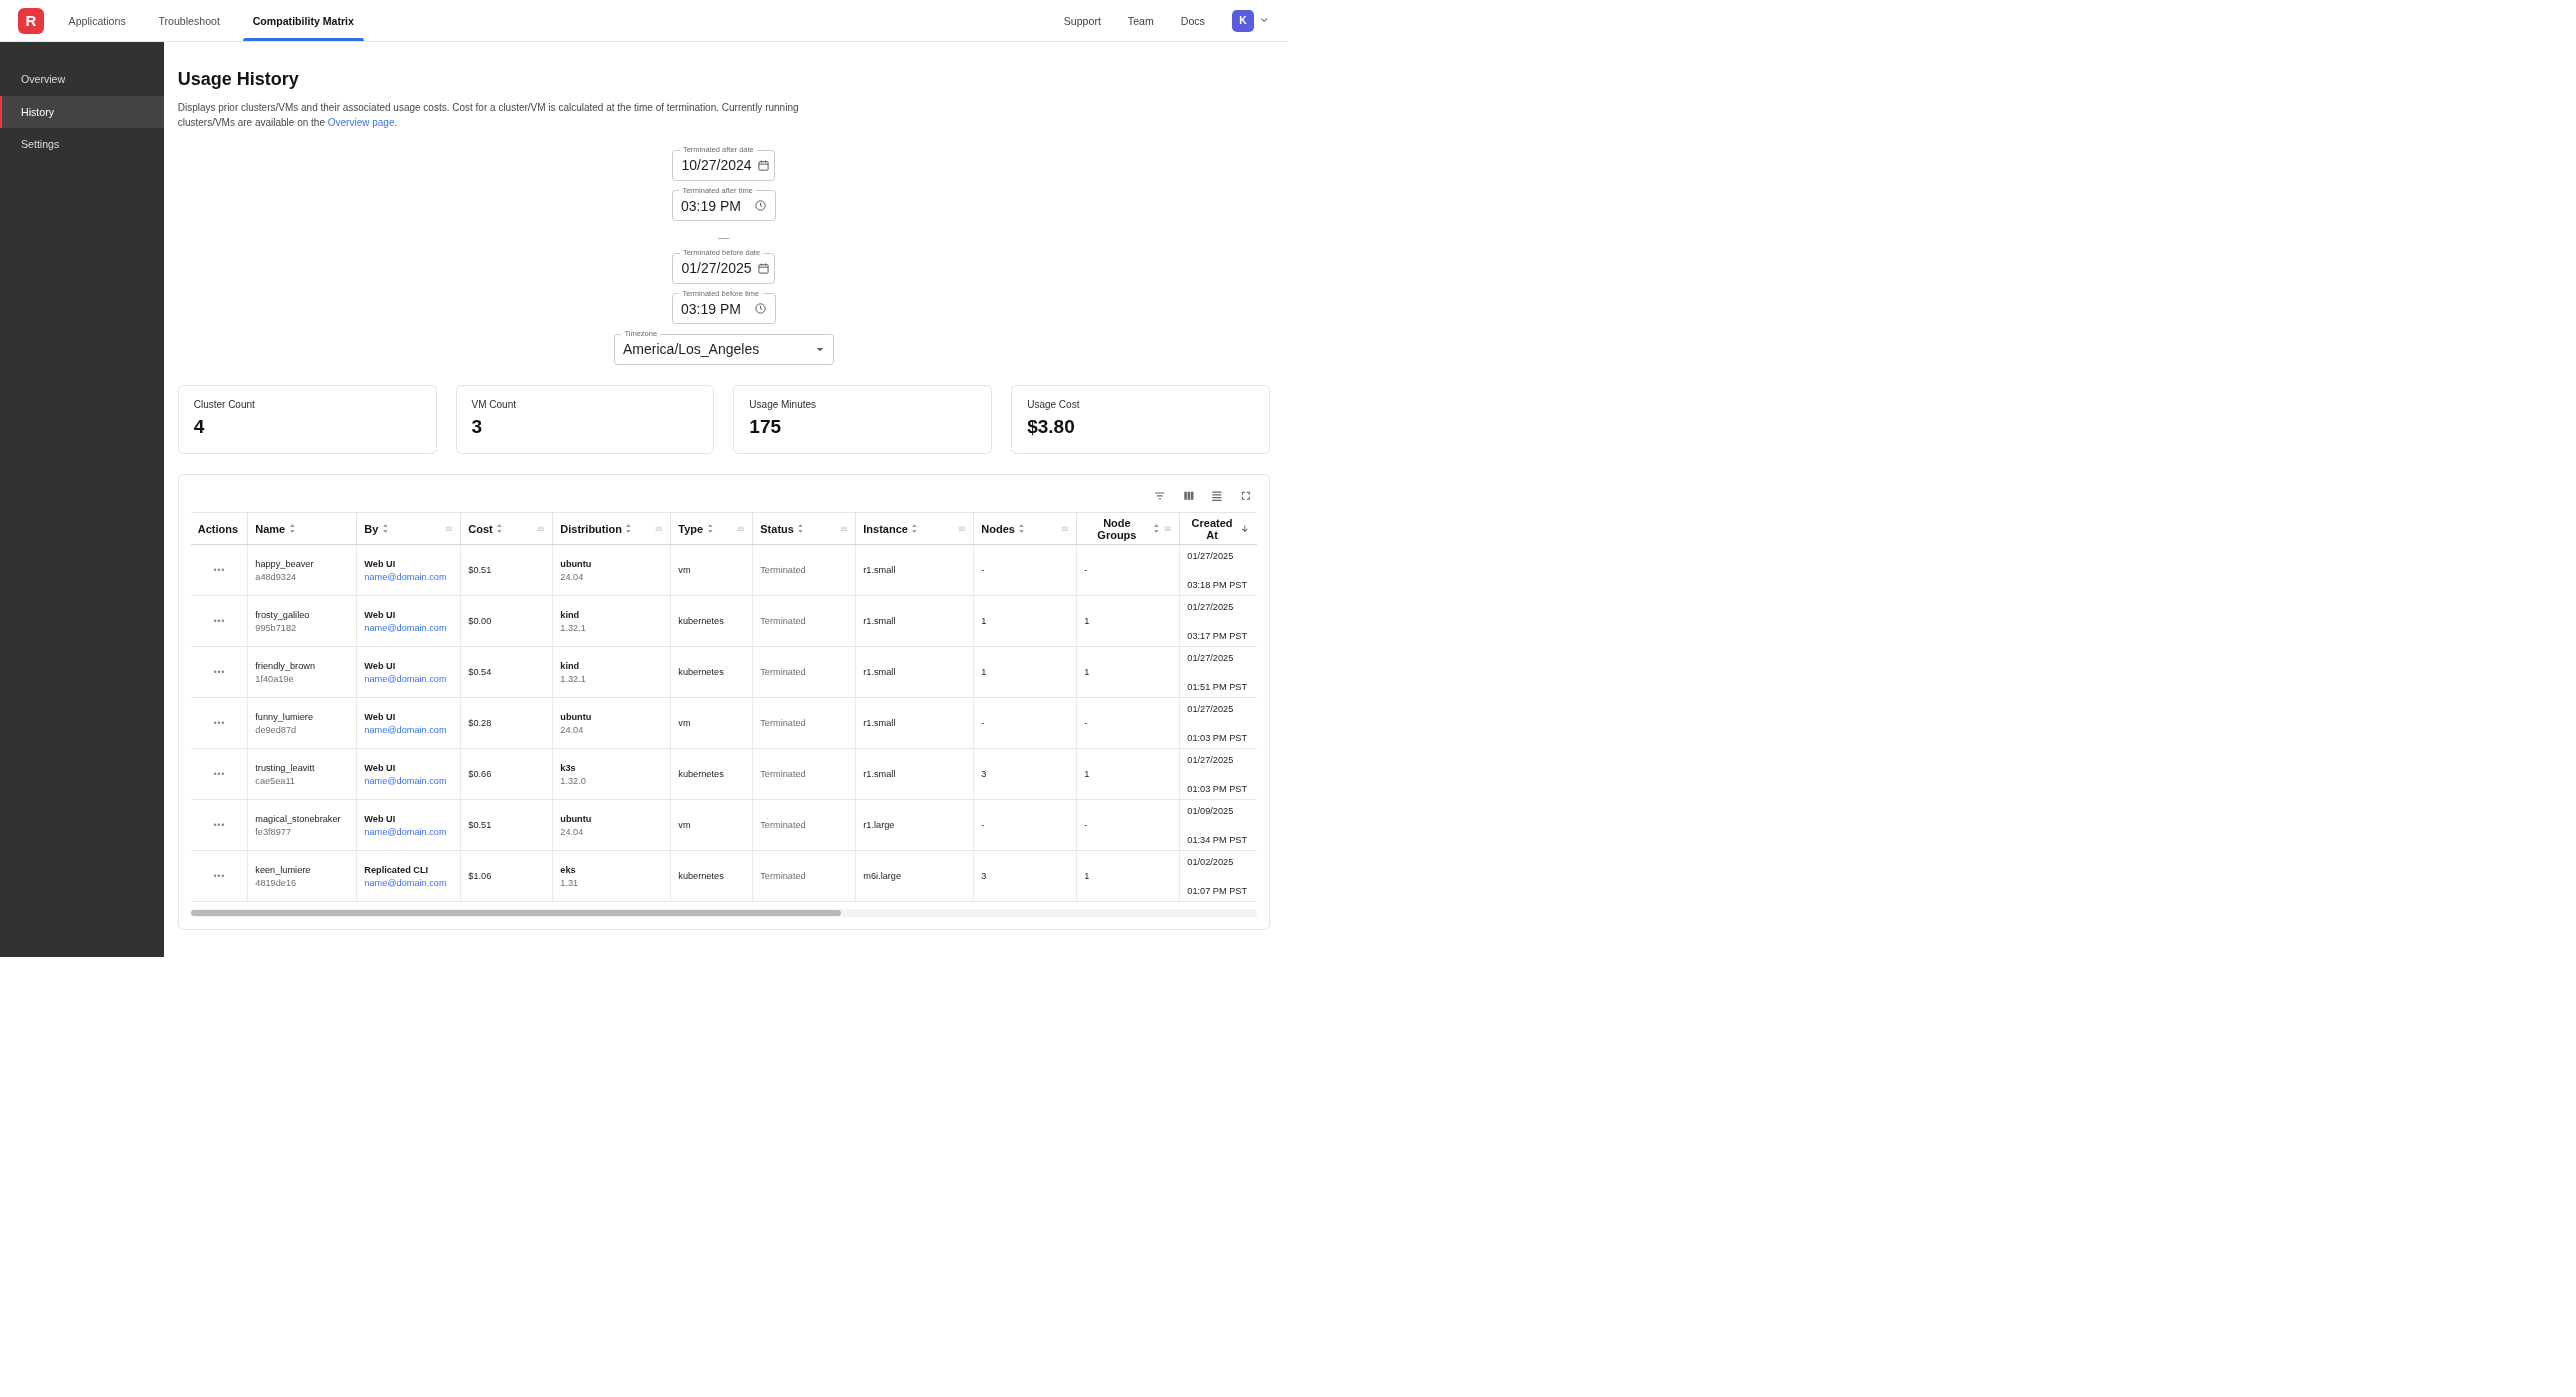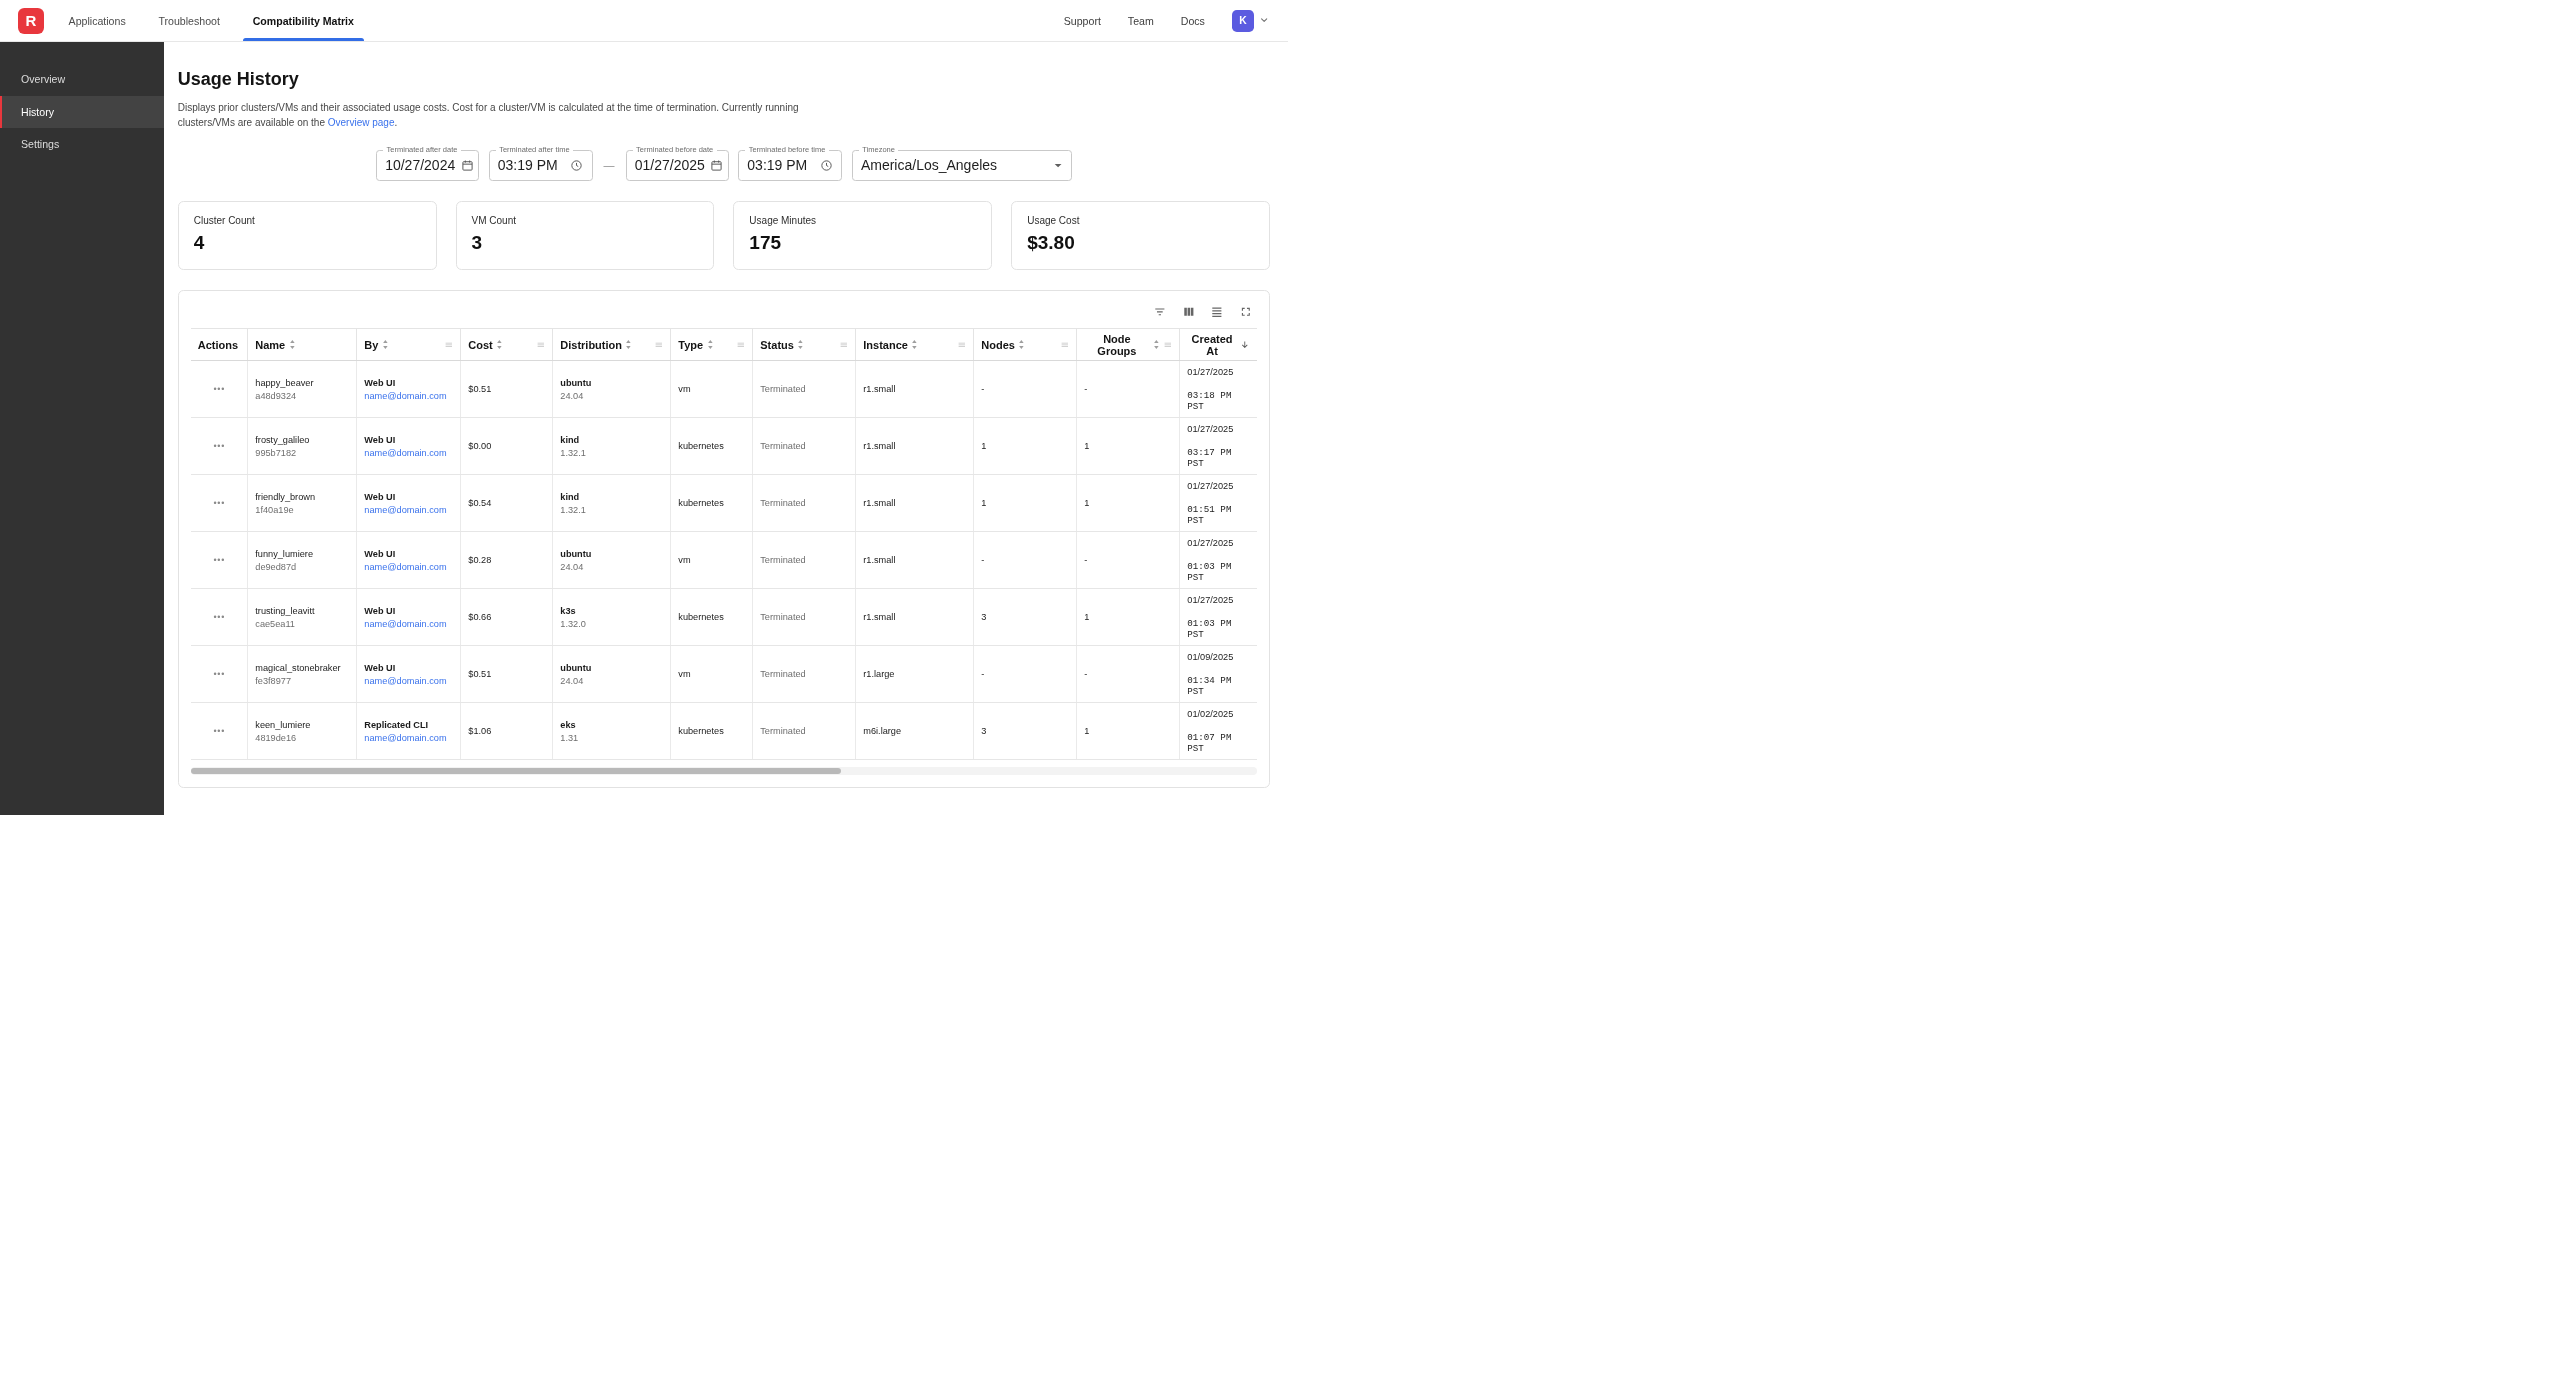--- a/index.html
+++ b/index.html
@@ -29,21 +29,21 @@
   .side-item{padding:10.3px 19px;font-size:10.6px;color:#dcdcdc;cursor:pointer;border-left:2.7px solid transparent;}
   .side-item.active{background:#434343;color:#fff;border-left-color:var(--brand-red);font-weight:500;}
   .main{flex:1;padding:19px 18px 27px 13.7px;min-width:0;}
 
   
   .page-title{font-size:18px;font-weight:700;margin:8.2px 0 9.6px;color:#141414;}
   .page-desc{font-size:10px;line-height:1.55;color:#474747;max-width:639px;margin:0;}
   .page-desc a{color:var(--link-blue);text-decoration:none;}
 
   
-  .filters{display:flex;justify-content:center;align-items:center;gap:9.6px;margin-top:19px;flex-wrap:nowrap;}
+  .filters{display:flex;justify-content:center;align-items:center;gap:9.6px;margin-top:19px;flex-wrap:nowrap;flex-direction:column;}
   .field{position:relative;height:31px;border:0.7px solid #c9c9c9;border-radius:3.4px;display:flex;align-items:center;gap:5.5px;padding:0 8.2px;background:#fff;cursor:pointer;}
   .field-label{position:absolute;top:-5.5px;left:6.2px;background:#fff;padding:0 3.4px;font-size:7.5px;color:#6d6d6d;white-space:nowrap;}
   .field-value{font-size:14px;color:#1f1f1f;white-space:nowrap;}
   .ficon{margin-left:auto;color:#555;display:flex;align-items:center;}
   .field-date{width:103px;}
   .field-time{width:104px;}
   .field-tz{width:220px;}
   .dash{color:#8c8c8c;font-size:11px;padding:0 1.4px;}
 
   
@@ -59,21 +59,21 @@
   table.grid{border-collapse:collapse;width:100%;table-layout:fixed;}
   .grid th{font-size:11px;font-weight:700;color:#141414;text-align:center;padding:0 6.8px;height:32px;border-top:0.7px solid #e4e4e4;border-bottom:0.7px solid #d9d9d9;border-right:0.7px solid #e4e4e4;}
   .grid th:last-child,.grid td:last-child{border-right:none;}
   .hwrap{display:flex;align-items:center;gap:3.4px;}
   .sorticon{display:flex;cursor:pointer;flex-shrink:0;}
   .colmenu{margin-left:auto;display:flex;cursor:pointer;flex-shrink:0;}
   .grid td{font-size:9.2px;color:#222;padding:5.5px 6.8px;height:41px;border-bottom:0.7px solid #e6e6e6;border-right:0.7px solid #eaeaea;vertical-align:middle;overflow:hidden;}
   .cell-primary{color:#1c1c1c;}
   .cell-primary.bold{font-weight:700;}
   .cell-secondary{color:#6e6e6e;margin-top:2.7px;}
-  .cell-secondary.dark{color:#222;margin-top:13px;font-family:Liberation Mono, monospace;}
+  .cell-secondary.dark{color:#222;margin-top:19px;}
   a.email{color:var(--link-blue);text-decoration:none;}
   td.muted{color:#6e6e6e;}
   .dots{border:none;background:none;color:#8a8a8a;font-size:9px;letter-spacing:0.7px;cursor:pointer;display:block;margin:0 auto;padding:2.7px;}
 
   .hscroll{height:7.5px;background:#f3f3f3;border-radius:4.1px;margin-top:6.8px;position:relative;}
   .hscroll-thumb{position:absolute;left:0;top:1px;height:5.5px;width:61%;background:#b9b9b9;border-radius:3.4px;cursor:grab;}
 
   .pagination{display:flex;justify-content:flex-end;align-items:center;gap:12.3px;margin-top:16.4px;padding-right:1.4px;font-size:9.6px;color:#3a3a3a;}
   .page-info{display:flex;gap:3.4px;align-items:center;}
   .page-info b{font-weight:700;}

